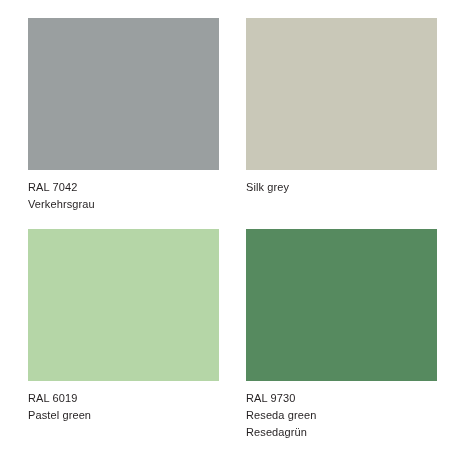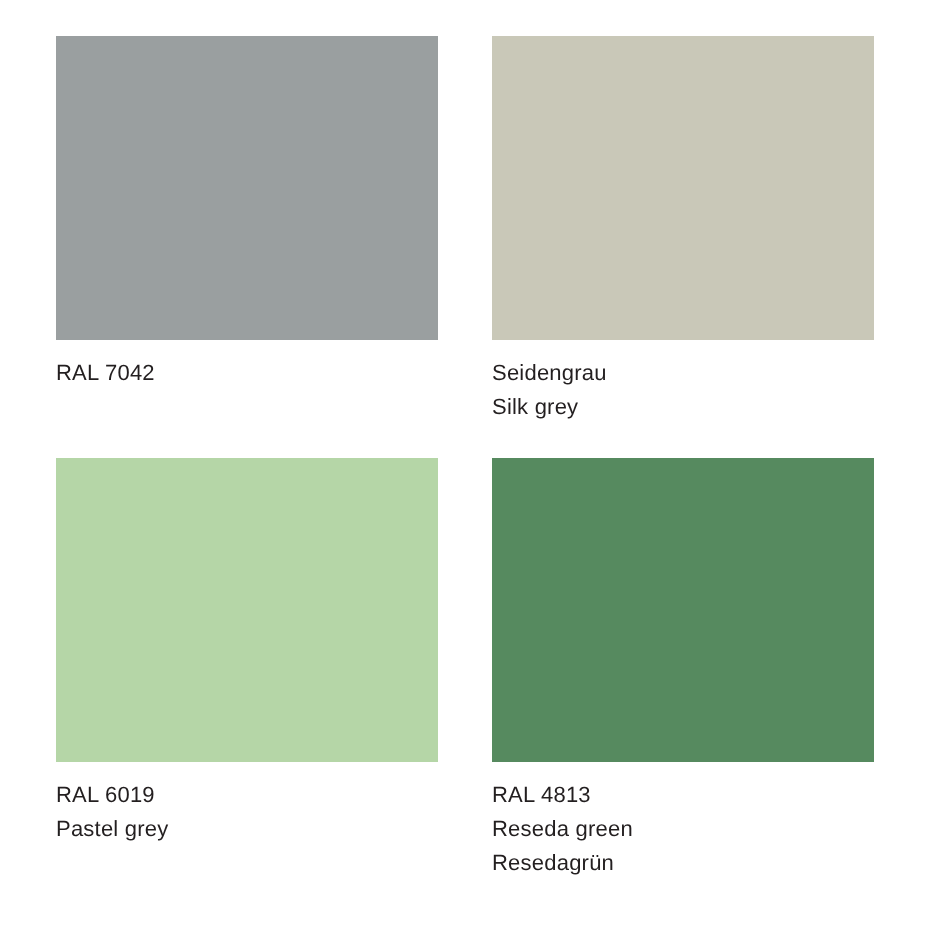--- a/index.html
+++ b/index.html
@@ -60,42 +60,42 @@
 </head>
 <body style="background: rgb(255, 255, 255);">
 
 <div class="sheet">
   <div class="grid">
 
     <div class="swatch-cell">
       <div class="swatch" style="background: rgb(154, 159, 160);"></div>
       <div class="caption" style="color: rgb(35, 31, 32);">
         <span class="line">RAL 7042</span>
+        <span class="line">Verkehrsgrau</span>
       </div>
     </div>
 
     <div class="swatch-cell">
       <div class="swatch" style="background: rgb(201, 200, 184);"></div>
       <div class="caption" style="color: rgb(35, 31, 32);">
-        <span class="line">Seidengrau</span>
         <span class="line">Silk grey</span>
       </div>
     </div>
 
     <div class="swatch-cell">
       <div class="swatch" style="background: rgb(181, 214, 167);"></div>
       <div class="caption" style="color: rgb(35, 31, 32);">
         <span class="line">RAL 6019</span>
-        <span class="line">Pastel grey</span>
+        <span class="line">Pastel green</span>
       </div>
     </div>
 
     <div class="swatch-cell">
       <div class="swatch" style="background: rgb(86, 138, 95);"></div>
       <div class="caption" style="color: rgb(35, 31, 32);">
-        <span class="line">RAL 4813</span>
+        <span class="line">RAL 9730</span>
         <span class="line">Reseda green</span>
         <span class="line">Resedagrün</span>
       </div>
     </div>
 
   </div>
 </div>
 
 </body></html>

